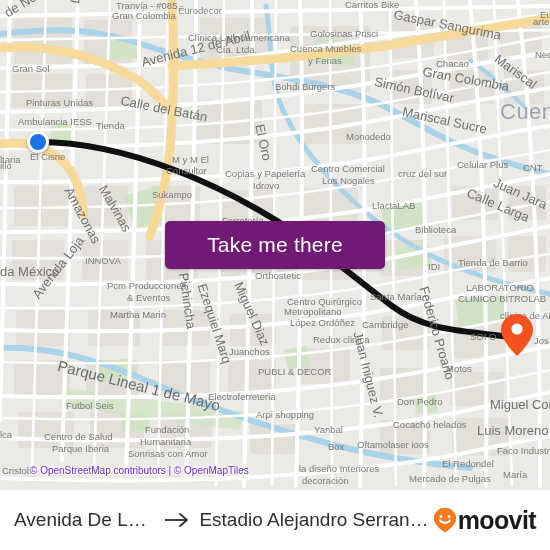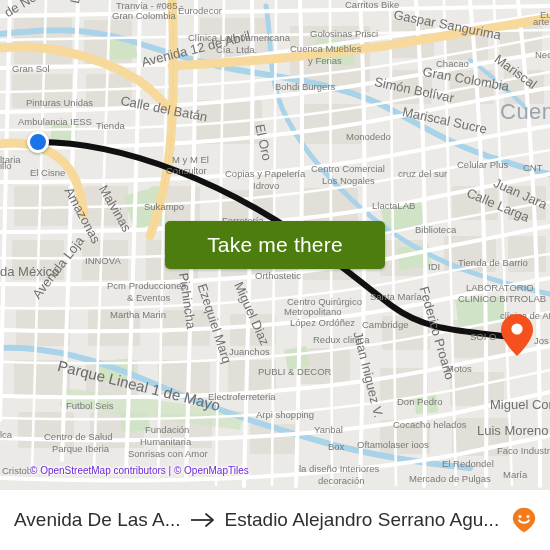--- a/index.html
+++ b/index.html
@@ -290,35 +290,35 @@
         <div class="lbl street" style="left: 140px; top: 56px; transform: rotate(-14deg); transform-origin: left top;">Avenida 12 de Abril</div>
         <div class="lbl street" style="left: 376px; top: 75px; transform: rotate(12deg); transform-origin: left top;">Simón Bolívar</div>
         <div class="lbl poi" style="left: 275px; top: 82px;">Bohdi Burgers</div>
         <div class="lbl street" style="left: 404px; top: 105px; transform: rotate(12deg); transform-origin: left top;">Mariscal Sucre</div>
         <div class="lbl city" style="left: 500px; top: 100px;">Cuen</div>
         <div class="lbl poi" style="left: 26px; top: 98px;">Pinturas Unidas</div>
         <div class="lbl street" style="left: 122px; top: 94px; transform: rotate(11deg); transform-origin: left top;">Calle del Batán</div>
         <div class="lbl poi" style="left: 304px; top: 132px; margin-left: 42px;">Monodedo</div>
         <div class="lbl poi" style="left: 18px; top: 117px;">Ambulancia IESS</div>
         <div class="lbl poi" style="left: 96px; top: 121px;">Tienda</div>
-        <div class="lbl poi" style="left: 30px; top: 152px; margin-top: 16px;">El Cisne</div>
+        <div class="lbl poi" style="left: 30px; top: 152px;">El Cisne</div>
         <div class="lbl poi" style="left: 0px; top: 155px;">ltaria</div>
         <div class="lbl poi" style="left: 0px; top: 161px;">illo</div>
         <div class="lbl poi" style="left: 172px; top: 155px;">M y M El</div>
         <div class="lbl poi" style="left: 166px; top: 166px;">Consultor</div>
         <div class="lbl street" style="left: 266px; top: 123px; transform: rotate(78deg); transform-origin: left top;">El Oro</div>
         <div class="lbl poi" style="left: 225px; top: 169px;">Copias y Papelería</div>
         <div class="lbl poi" style="left: 253px; top: 181px;">Idrovo</div>
         <div class="lbl poi" style="left: 311px; top: 164px;">Centro Comercial</div>
         <div class="lbl poi" style="left: 322px; top: 176px;">Los Nogales</div>
         <div class="lbl poi" style="left: 398px; top: 169px;">cruz del sur</div>
         <div class="lbl poi" style="left: 457px; top: 160px;">Celular Plus</div>
         <div class="lbl poi" style="left: 523px; top: 163px;">CNT</div>
         <div class="lbl street" style="left: 497px; top: 176px; transform: rotate(24deg); transform-origin: left top;">Juan Jara</div>
-        <div class="lbl poi" style="left: 144px; top: 190px; margin-top: 12px;">Sukampo</div>
+        <div class="lbl poi" style="left: 152px; top: 190px;">Sukampo</div>
         <div class="lbl street" style="left: 470px; top: 186px; transform: rotate(23deg); transform-origin: left top;">Calle Larga</div>
         <div class="lbl poi" style="left: 222px; top: 216px;">Ferretería</div>
         <div class="lbl poi" style="left: 372px; top: 201px;">LlactaLAB</div>
         <div class="lbl poi" style="left: 415px; top: 225px;">Biblioteca</div>
         <div class="lbl street" style="left: 74px; top: 185px; transform: rotate(62deg); transform-origin: left top;">Amazonas</div>
         <div class="lbl street" style="left: 108px; top: 183px; transform: rotate(60deg); transform-origin: left top;">Malvinas</div>
         <div class="lbl caps" style="left: 85px; top: 256px;">INNOVA</div>
         <div class="lbl poi" style="left: 107px; top: 281px;">Pcm Producciones</div>
         <div class="lbl poi" style="left: 127px; top: 293px;">&amp; Eventos</div>
         <div class="lbl street" style="left: 0px; top: 265px;">da México</div>
@@ -359,36 +359,36 @@
         <div class="lbl poi" style="left: 140px; top: 437px;">Humanitaria</div>
         <div class="lbl poi" style="left: 128px; top: 449px;">Sonrisas con Amor</div>
         <div class="lbl poi" style="left: 44px; top: 432px;">Centro de Salud</div>
         <div class="lbl poi" style="left: 52px; top: 444px;">Parque Iberia</div>
         <div class="lbl poi" style="left: 0px; top: 430px;">lca</div>
         <div class="lbl poi" style="left: 328px; top: 442px;">Box</div>
         <div class="lbl poi" style="left: 357px; top: 440px;">Oftamolaser ioos</div>
         <div class="lbl poi" style="left: 442px; top: 459px;">El Redondel</div>
         <div class="lbl poi" style="left: 497px; top: 446px;">Faco Industri</div>
         <div class="lbl poi" style="left: 299px; top: 464px;">la diseño Interiores</div>
-        <div class="lbl poi" style="left: 318px; top: 476px;">decoración</div>
+        <div class="lbl poi" style="left: 302px; top: 476px;">decoración</div>
         <div class="lbl poi" style="left: 409px; top: 474px;">Mercado de Pulgas</div>
         <div class="lbl poi" style="left: 503px; top: 470px;">María</div>
         <div class="lbl poi" style="left: 2px; top: 466px;">Cristob</div>
       </div>
 
     <div class="marker" id="origin-marker" style="left:27px; top:131px;"></div>
 
     <div class="marker" id="dest-marker" style="left:500px; top:313px;">
       <svg viewBox="0 0 34 44" width="34" height="44">
         <path d="M17 1 C 8.2 1 1 8.2 1 17 C 1 28 17 43 17 43 C 17 43 33 28 33 17 C 33 8.2 25.8 1 17 1 Z" fill="#f4511e"></path>
         <circle cx="17" cy="16" r="5.6" fill="#ffffff"></circle>
       </svg>
     </div>
 
-    <button id="take-me-there" style="background: #4d7c0f;">Take me there</button>
+    <button id="take-me-there" style="background: #701a75;">Take me there</button>
 
     <div id="attribution">© OpenStreetMap contributors | © OpenMapTiles</div>
   </div>
 
   <div id="footer">
     <div id="route-summary">
       <span id="route-origin">Avenida De Las A...</span>
       <span id="route-arrow-icon">
         <svg width="26" height="16" viewBox="0 0 26 16" aria-hidden="true">
           <line x1="1" y1="8" x2="22" y2="8" stroke="#2f2f2f" stroke-width="1.8"></line>
@@ -400,16 +400,17 @@
 
     <div id="moovit-logo">
       <span style="display:flex;align-items:center;">
         <svg width="24" height="26" viewBox="0 0 24 26" aria-hidden="true">
           <path d="M12 0.8 C 5.6 0.8 0.8 5.6 0.8 11.6 C 0.8 19 12 25.4 12 25.4 C 12 25.4 23.2 19 23.2 11.6 C 23.2 5.6 18.4 0.8 12 0.8 Z" fill="#f27a1a"></path>
           <circle cx="8" cy="9.4" r="1.5" fill="#ffffff"></circle>
           <circle cx="16" cy="9.4" r="1.5" fill="#ffffff"></circle>
           <path d="M7.2 13.4 C 9 16.4, 15 16.4, 16.8 13.4" fill="none" stroke="#ffffff" stroke-width="2" stroke-linecap="round"></path>
         </svg>
       </span>
+      <span id="moovit-wordmark">moovit</span>
     </div>
   </div>
 
 </div>
 
 </body></html>

